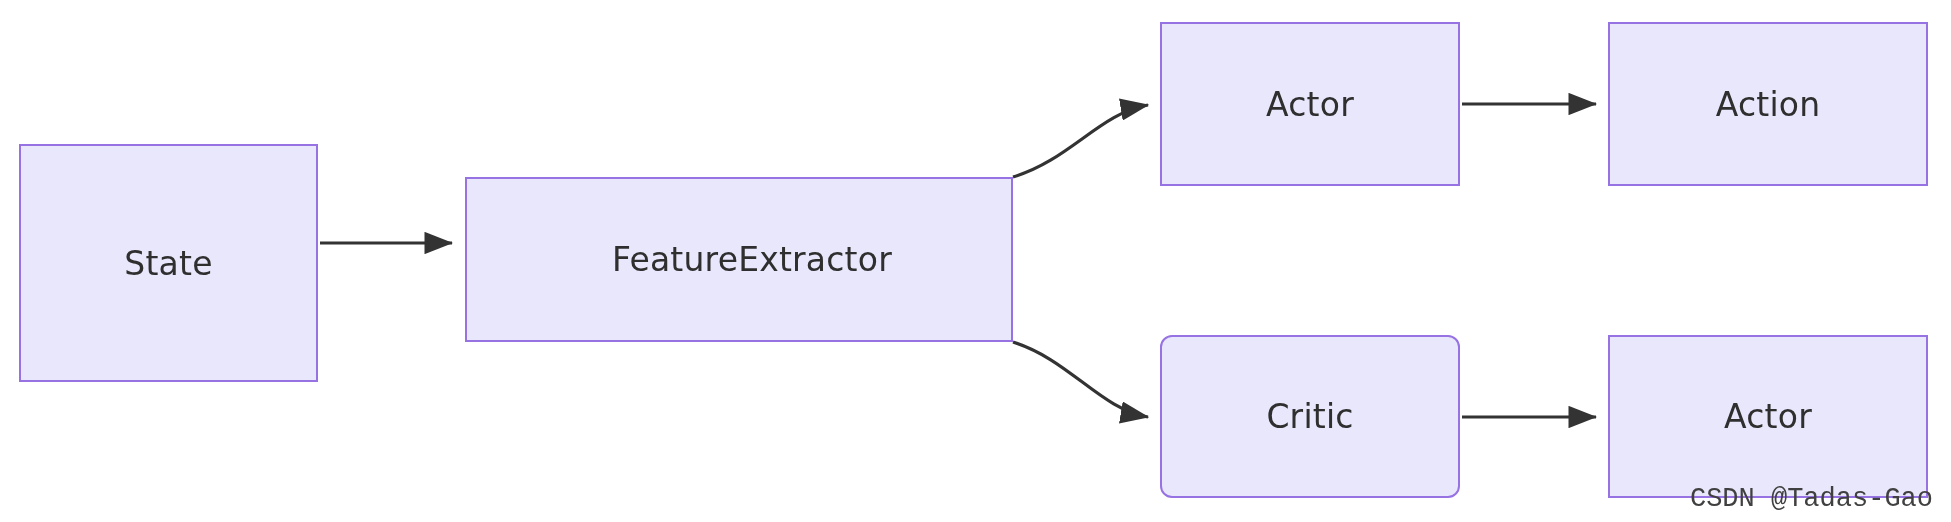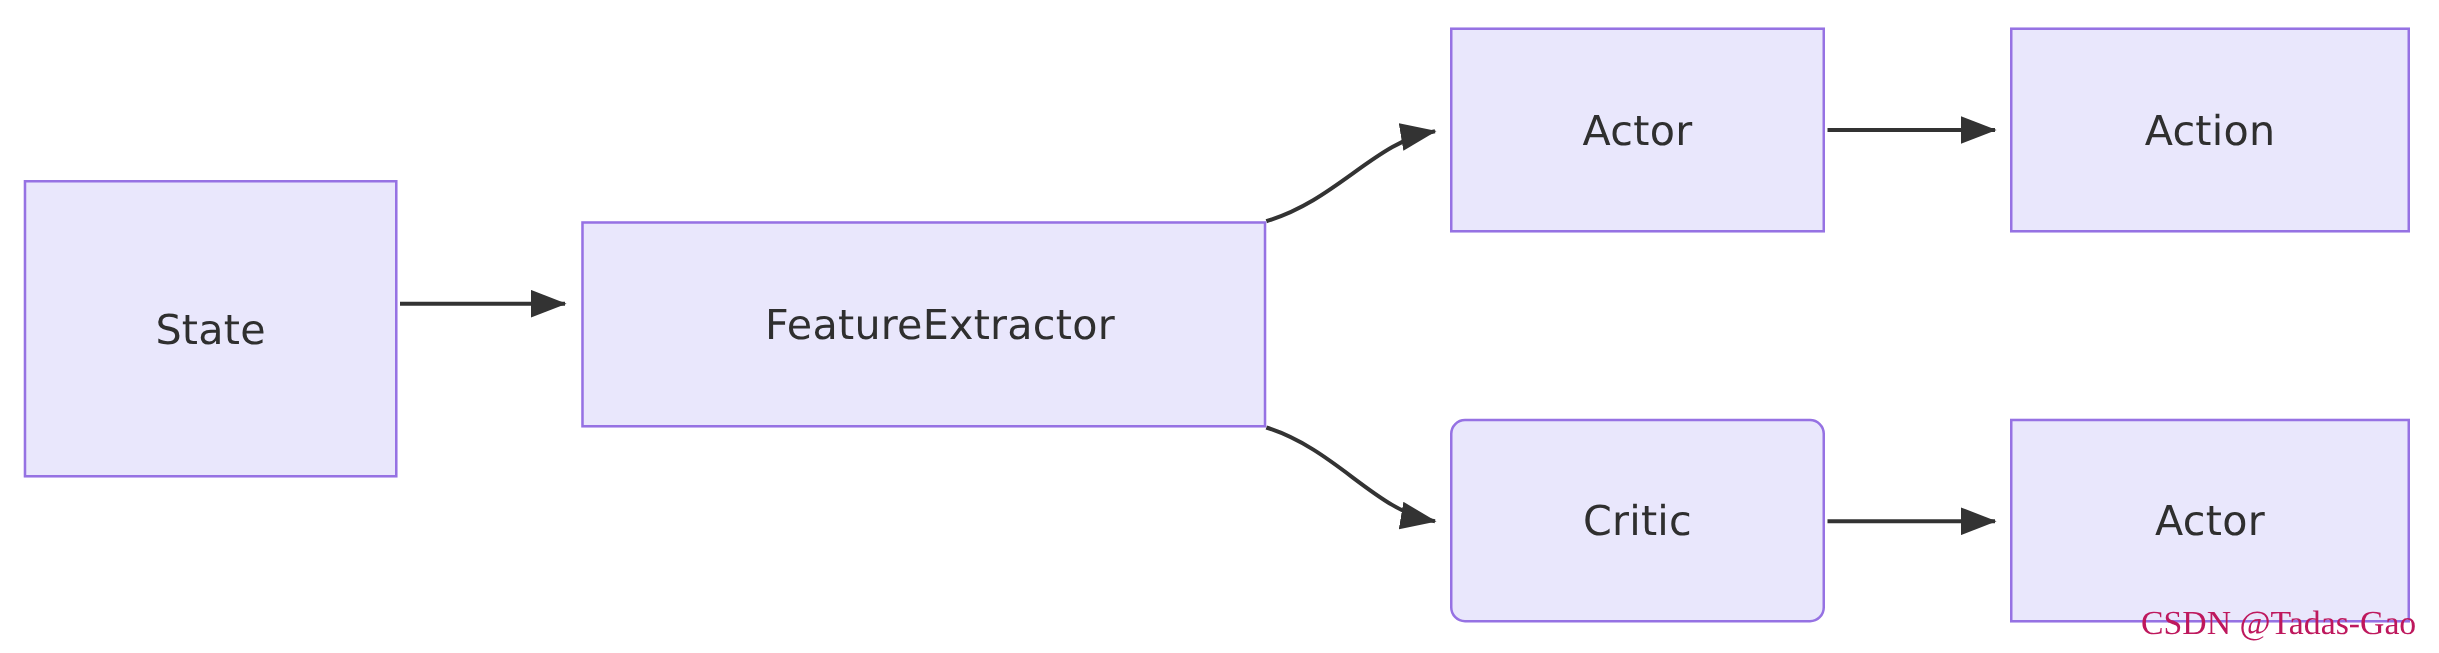--- a/index.html
+++ b/index.html
@@ -47,23 +47,23 @@
   #node-feature    { left: 465px;  top: 177px; width: 548px; height: 165px; padding-left: 26px; }
   #node-actor      { left: 1160px; top: 22px;  width: 300px; height: 164px; }
   #node-action     { left: 1608px; top: 22px;  width: 320px; height: 164px; }
   #node-critic     { left: 1160px; top: 335px; width: 300px; height: 163px; border-radius: 12px; }
   #node-value      { left: 1608px; top: 335px; width: 320px; height: 163px; }
 
   #watermark {
     position: absolute;
     right: 18px;
     bottom: 8px;
-    font-family: Liberation Serif, serif;
+    font-family: Liberation Mono, monospace;
     font-size: 27px;
-    color: #be185d;
+    color: #404040;
     white-space: nowrap;
     user-select: none;
   }
 </style>
 </head>
 <body>
 
 <div id="diagram-canvas">
 
   <svg id="edge-layer" viewBox="0 0 1951 522" width="1951" height="522" xmlns="http://www.w3.org/2000/svg">

